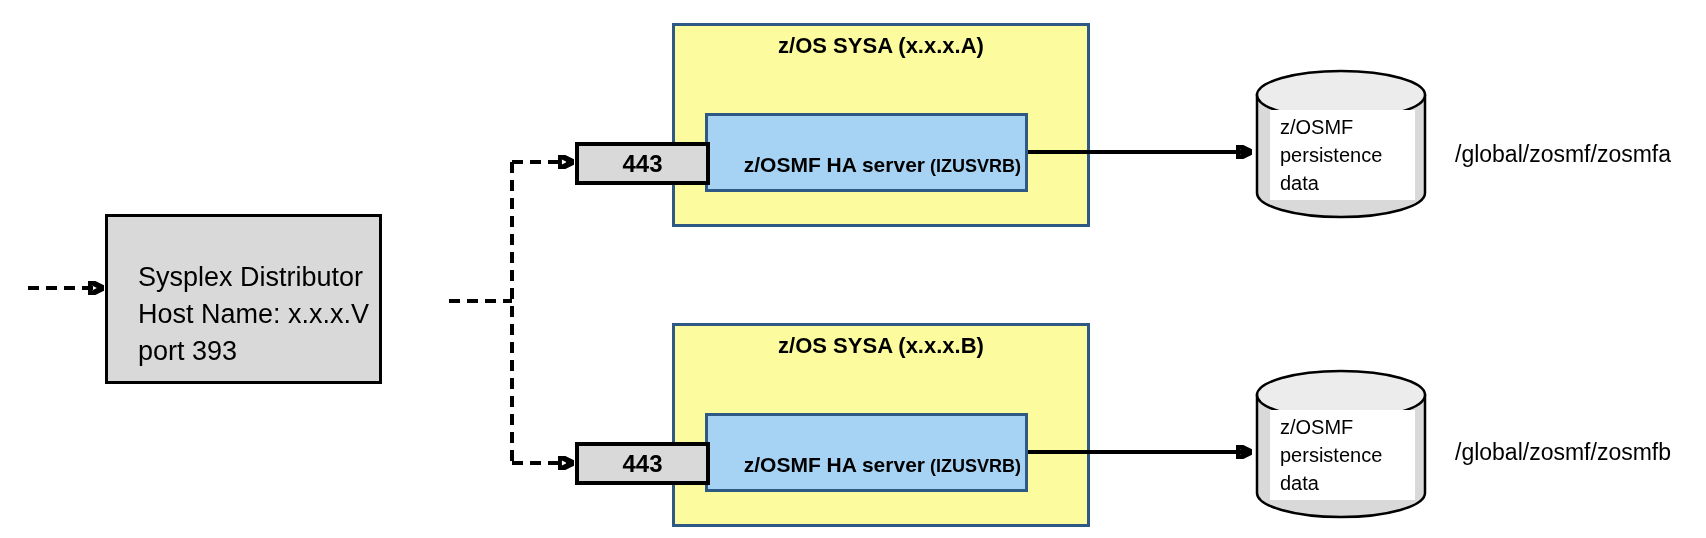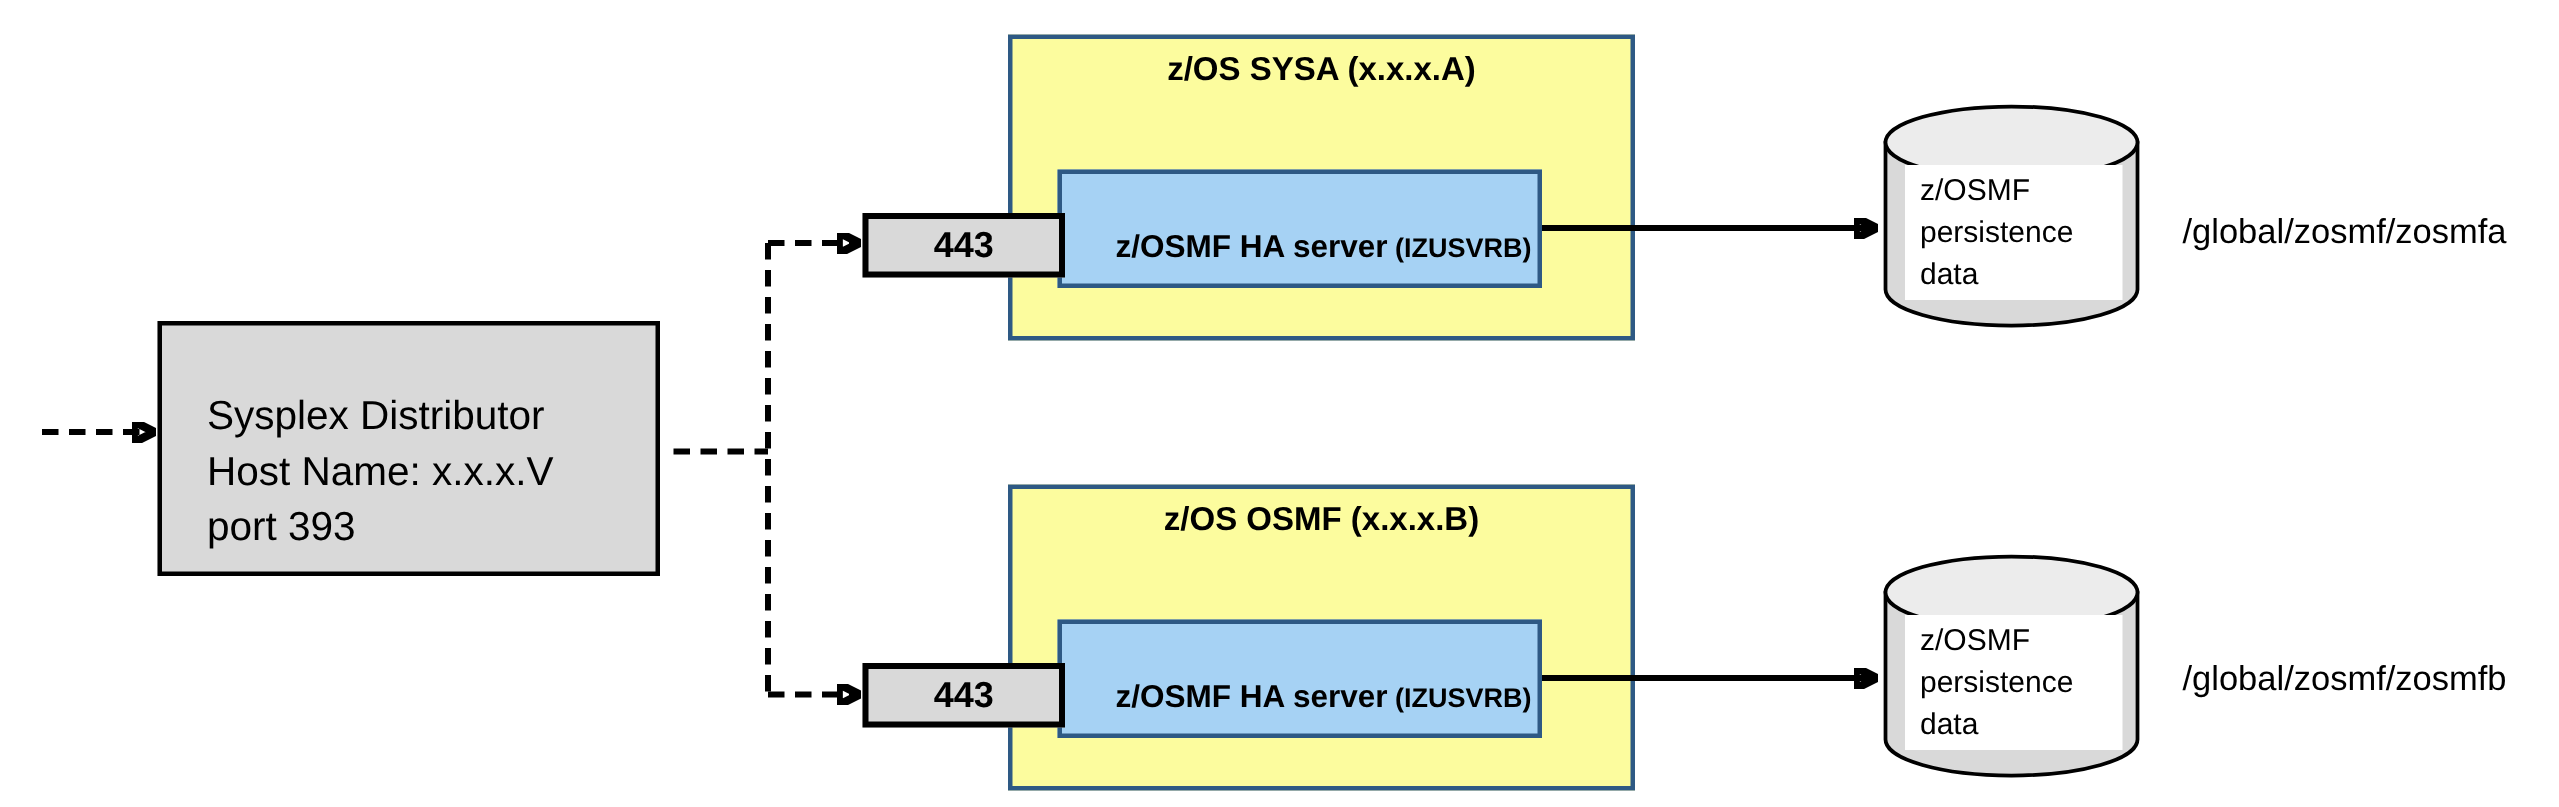--- a/index.html
+++ b/index.html
@@ -17,21 +17,21 @@
     position:relative;
     width:1706px;height:538px;
     background:#fff;
     font-family:"Liberation Sans",sans-serif;
     color:#000;
     overflow:hidden;
   }
   .abs{position:absolute;}
   
   .distributor{
-    left:105px;top:214px;width:335px;height:170px;
+    left:105px;top:214px;width:277px;height:170px;
     background:var(--gray-fill);
     border:3px solid var(--line-black);
     padding:42px 0 0 30px;
     font-size:27px;line-height:37px;
   }
   
   .zos-box{
     left:672px;width:418px;height:204px;
     background:var(--yellow-fill);
     border:3px solid var(--dark-blue-border);
@@ -125,21 +125,21 @@
     </svg>
     <div class="cyl-label">
       <div>z/OSMF</div>
       <div>persistence</div>
       <div>data</div>
     </div>
   </div>
   <div class="abs path-label sysa">/global/zosmf/zosmfa</div>
 
   <div class="abs zos-box sysb">
-    <div class="zos-title">z/OS OSMF (x.x.x.B)</div>
+    <div class="zos-title">z/OS SYSA (x.x.x.B)</div>
   </div>
   <div class="abs server-box sysb">
     <div class="server-text">
       <span>z/OSMF HA server</span><span class="server-id">(IZUSVRB)</span>
     </div>
   </div>
   <div class="abs port-box sysb">
     <span>443</span>
   </div>
   <div class="abs cylinder sysb">

